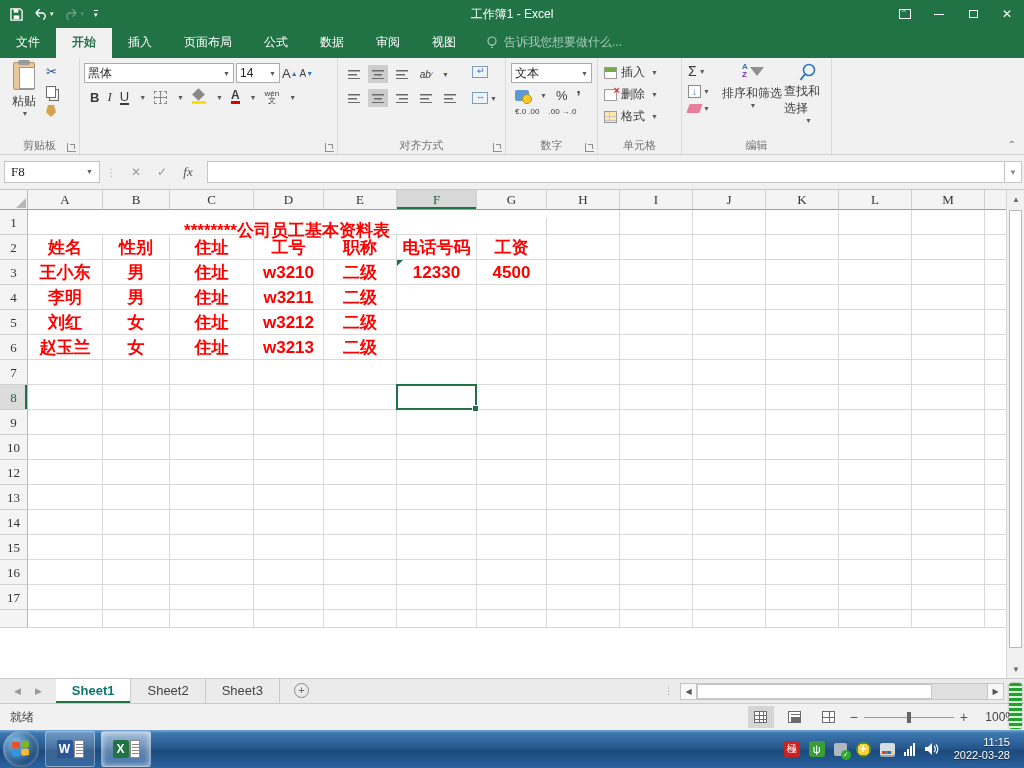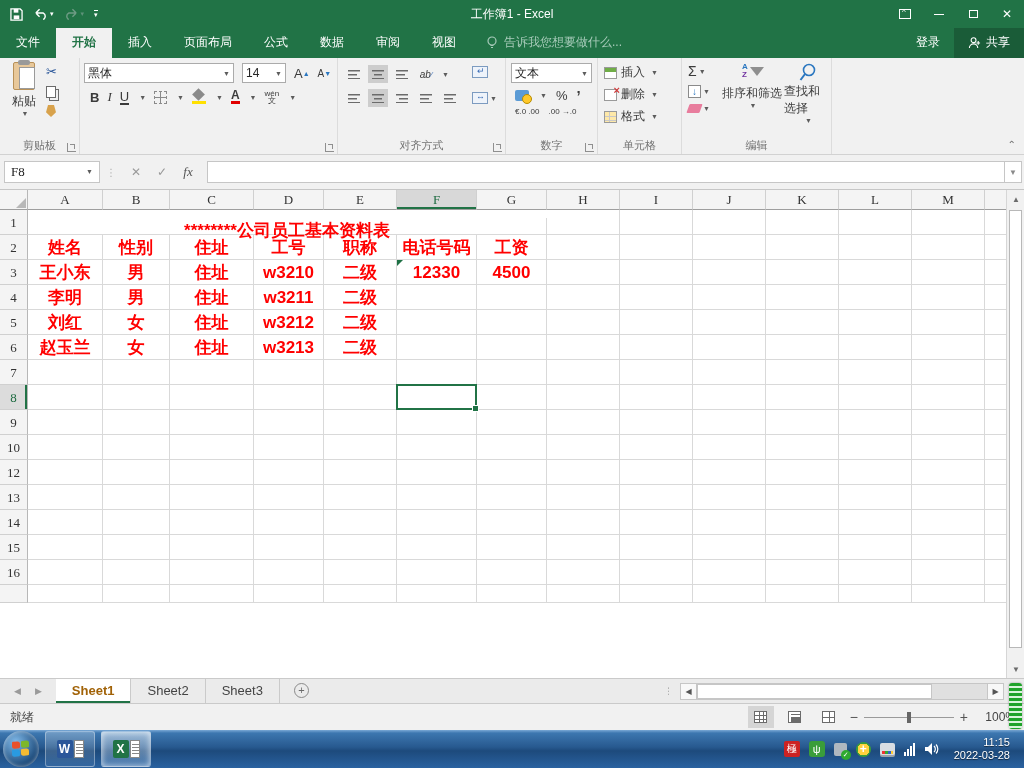--- a/index.html
+++ b/index.html
@@ -67,21 +67,21 @@
   .scissors { font-size:13px; color:#2b579a; }
   .copy-ic { width:10px; height:12px; border:1px solid #6b6b6b; background:#fff;
     box-shadow:3px 3px 0 -1px #f1f1f1, 3px 3px 0 0 #6b6b6b; }
   .painter { width:10px; height:12px; background:#d8a24c; clip-path:polygon(20% 0,80% 0,100% 60%,50% 100%,0 60%); }
 
   
   .g-font { width:258px; }
   .combo { background:#fff; border:1px solid #ababab; height:20px; display:flex;
     align-items:center; font-size:12px; color:#262626; padding:0 3px; }
   .combo .dd { margin-left:auto; }
-  .font-row1 { display:flex; gap:8px; margin:2px 2px 6px; }
+  .font-row1 { display:flex; gap:2px; margin:2px 2px 6px; }
   .font-row2 { display:flex; align-items:center; gap:8px; padding-left:8px; }
   .fmt-letter { font-size:13px; color:#3b3b3b; }
   .grow-a { font-size:13px; position:relative; }
   .grow-a sup { font-size:7px; color:#2b77c0; }
   .u-bar { border-bottom:2px solid; padding-bottom:0; line-height:13px; }
   .border-ic { width:13px; height:13px; border:1px dashed #8a8a8a;
     background:linear-gradient(#8a8a8a,#8a8a8a) center/100% 1px no-repeat,
                linear-gradient(#8a8a8a,#8a8a8a) center/1px 100% no-repeat; }
   .fill-ic { width:14px; height:14px; position:relative; }
   .fill-ic::before { content:""; position:absolute; left:2px; top:0; width:9px; height:9px;
@@ -222,21 +222,21 @@
     color:#6b6b6b; font-size:8px; }
   #vthumb { position:absolute; left:2px; top:20px; width:13px; height:438px; background:#fff;
     border:1px solid #b8b8b8; }
   #vscroll .down { position:absolute; bottom:0; }
 
   
   #tabbar { position:absolute; left:0; top:678px; width:1024px; height:25px; background:#ebebeb;
     border-top:1px solid #cacaca; display:flex; align-items:stretch; font-size:13px; }
   .nav-arrows { display:flex; align-items:center; gap:14px; padding:0 14px; color:#9a9a9a; font-size:9px; }
   .stab { padding:4px 16px 0; color:#444; border-right:1px solid #cacaca; }
-  .stab.active { background:#fff; color:#a16207; font-weight:bold; box-shadow:inset 0 -2px 0 #217346; }
+  .stab.active { background:#fff; color:#0f766e; font-weight:bold; box-shadow:inset 0 -2px 0 #217346; }
   .newsheet { width:15px; height:15px; border:1px solid #8a8a8a; border-radius:50%;
     color:#6b6b6b; font-size:11px; line-height:13px; text-align:center; margin:4px 0 0 14px; }
   .hscroll { margin-left:auto; display:flex; align-items:center; padding-right:20px; }
   .hs-dots { color:#9a9a9a; font-size:9px; margin-right:8px; letter-spacing:-1px; }
   .hs-btn { width:17px; height:17px; border:1px solid #c6c6c6; background:#f8f8f8;
     display:flex; align-items:center; justify-content:center; color:#555; font-size:8px; }
   .hs-track { width:290px; height:17px; background:#e0e0e0; border:1px solid #c6c6c6;
     border-left:none; border-right:none; position:relative; }
   .hs-thumb { position:absolute; left:0; top:0; width:235px; height:15px; background:#fff;
     border:1px solid #c6c6c6; }
@@ -368,31 +368,20 @@
     <div class="rtab">数据</div>
     <div class="rtab">审阅</div>
     <div class="rtab">视图</div>
     <div class="tellme">
       <svg class="bulb" viewBox="0 0 12 14">
           <circle cx="6" cy="5" r="4" fill="none" stroke="#a8cbba" stroke-width="1.2"></circle>
           <path d="M4.5 9.5h3M5 11.5h2" stroke="#a8cbba" stroke-width="1.2"></path>
         </svg>
       <span>告诉我您想要做什么...</span>
     </div>
-    <div class="acct">
-      <div class="signin">登录</div>
-      <div class="share">
-        <svg width="13" height="13" viewBox="0 0 14 14">
-            <circle cx="6" cy="4.5" r="2.6" fill="none" stroke="#fff" stroke-width="1.2"></circle>
-            <path d="M1.5 13 a4.5 4.5 0 0 1 9 0" fill="none" stroke="#fff" stroke-width="1.2"></path>
-            <path d="M11 5.5v4M9 7.5h4" stroke="#fff" stroke-width="1.2"></path>
-          </svg>
-        <span>共享</span>
-      </div>
-    </div>
   </div>
 
   <div id="ribbon">
 
     <div class="rgroup g-clip">
       <div class="paste-big">
         <span class="clip-icon"></span>
         <span>粘贴</span>
         <span class="dd">▼</span>
       </div>
@@ -826,20 +815,37 @@
           <div class="cell" style="width: 73px; line-height: 25px;"></div>
           <div class="cell" style="width: 73px; line-height: 25px;"></div>
           <div class="cell" style="width: 73px; line-height: 25px;"></div>
           <div class="cell" style="width: 73px; line-height: 25px;"></div>
           <div class="cell" style="width: 73px; line-height: 25px;"></div>
           <div class="cell" style="width: 73px; line-height: 25px;"></div>
           <div class="cell" style="width: 22px; line-height: 25px;"></div>
         </div>
         <div class="grow" style="height: 25px;">
           <div class="rowhdr" style="line-height: 25px;">16</div>
+          <div class="cell" style="width: 75px; line-height: 25px;"></div>
+          <div class="cell" style="width: 67px; line-height: 25px;"></div>
+          <div class="cell" style="width: 84px; line-height: 25px;"></div>
+          <div class="cell" style="width: 70px; line-height: 25px;"></div>
+          <div class="cell" style="width: 73px; line-height: 25px;"></div>
+          <div class="cell" style="width: 80px; line-height: 25px;"></div>
+          <div class="cell" style="width: 70px; line-height: 25px;"></div>
+          <div class="cell" style="width: 73px; line-height: 25px;"></div>
+          <div class="cell" style="width: 73px; line-height: 25px;"></div>
+          <div class="cell" style="width: 73px; line-height: 25px;"></div>
+          <div class="cell" style="width: 73px; line-height: 25px;"></div>
+          <div class="cell" style="width: 73px; line-height: 25px;"></div>
+          <div class="cell" style="width: 73px; line-height: 25px;"></div>
+          <div class="cell" style="width: 22px; line-height: 25px;"></div>
+        </div>
+        <div class="grow" style="height: 25px;">
+          <div class="rowhdr" style="line-height: 25px;">17</div>
           <div class="cell" style="width: 75px; line-height: 25px;"></div>
           <div class="cell" style="width: 67px; line-height: 25px;"></div>
           <div class="cell" style="width: 84px; line-height: 25px;"></div>
           <div class="cell" style="width: 70px; line-height: 25px;"></div>
           <div class="cell" style="width: 73px; line-height: 25px;"></div>
           <div class="cell" style="width: 80px; line-height: 25px;"></div>
           <div class="cell" style="width: 70px; line-height: 25px;"></div>
           <div class="cell" style="width: 73px; line-height: 25px;"></div>
           <div class="cell" style="width: 73px; line-height: 25px;"></div>
           <div class="cell" style="width: 73px; line-height: 25px;"></div>

